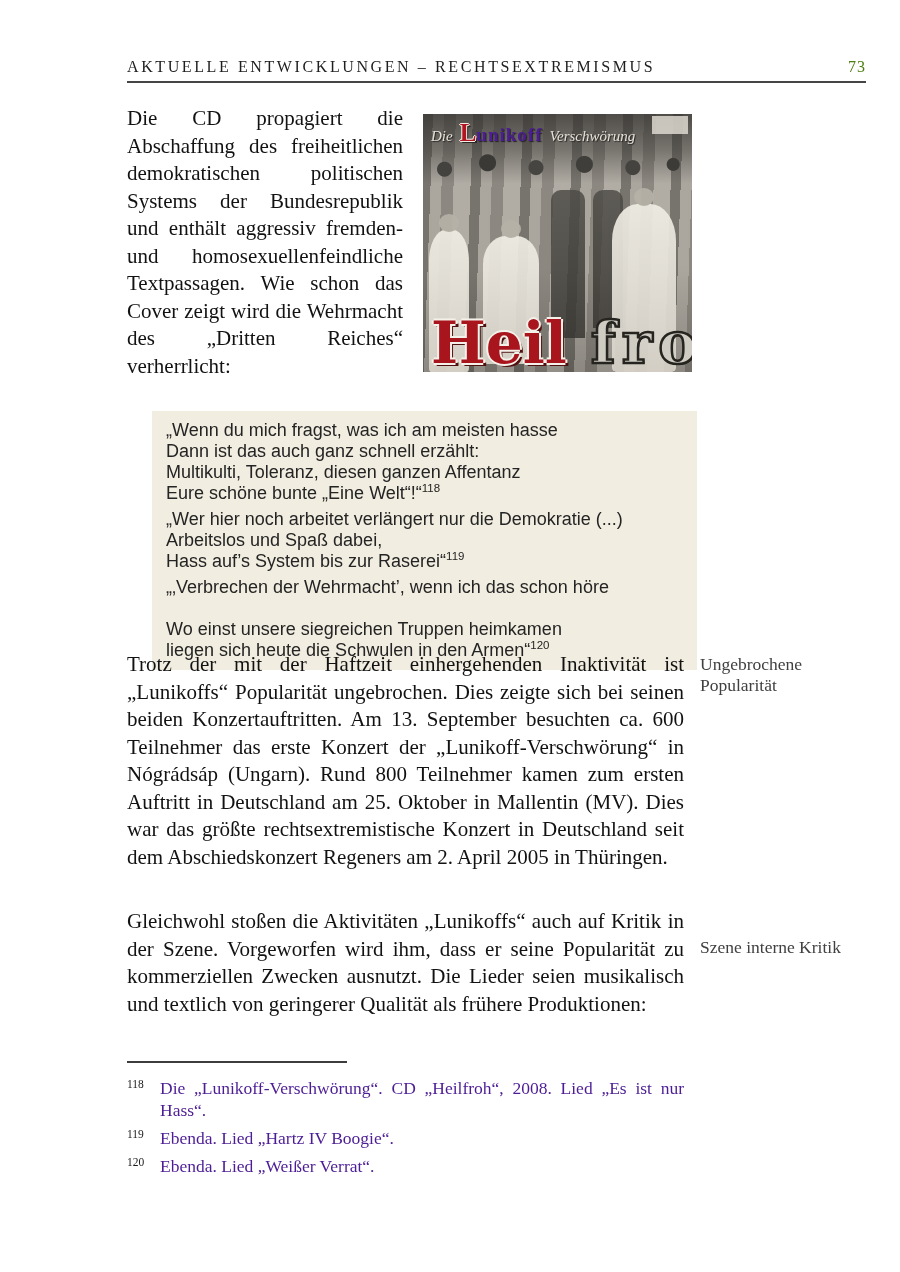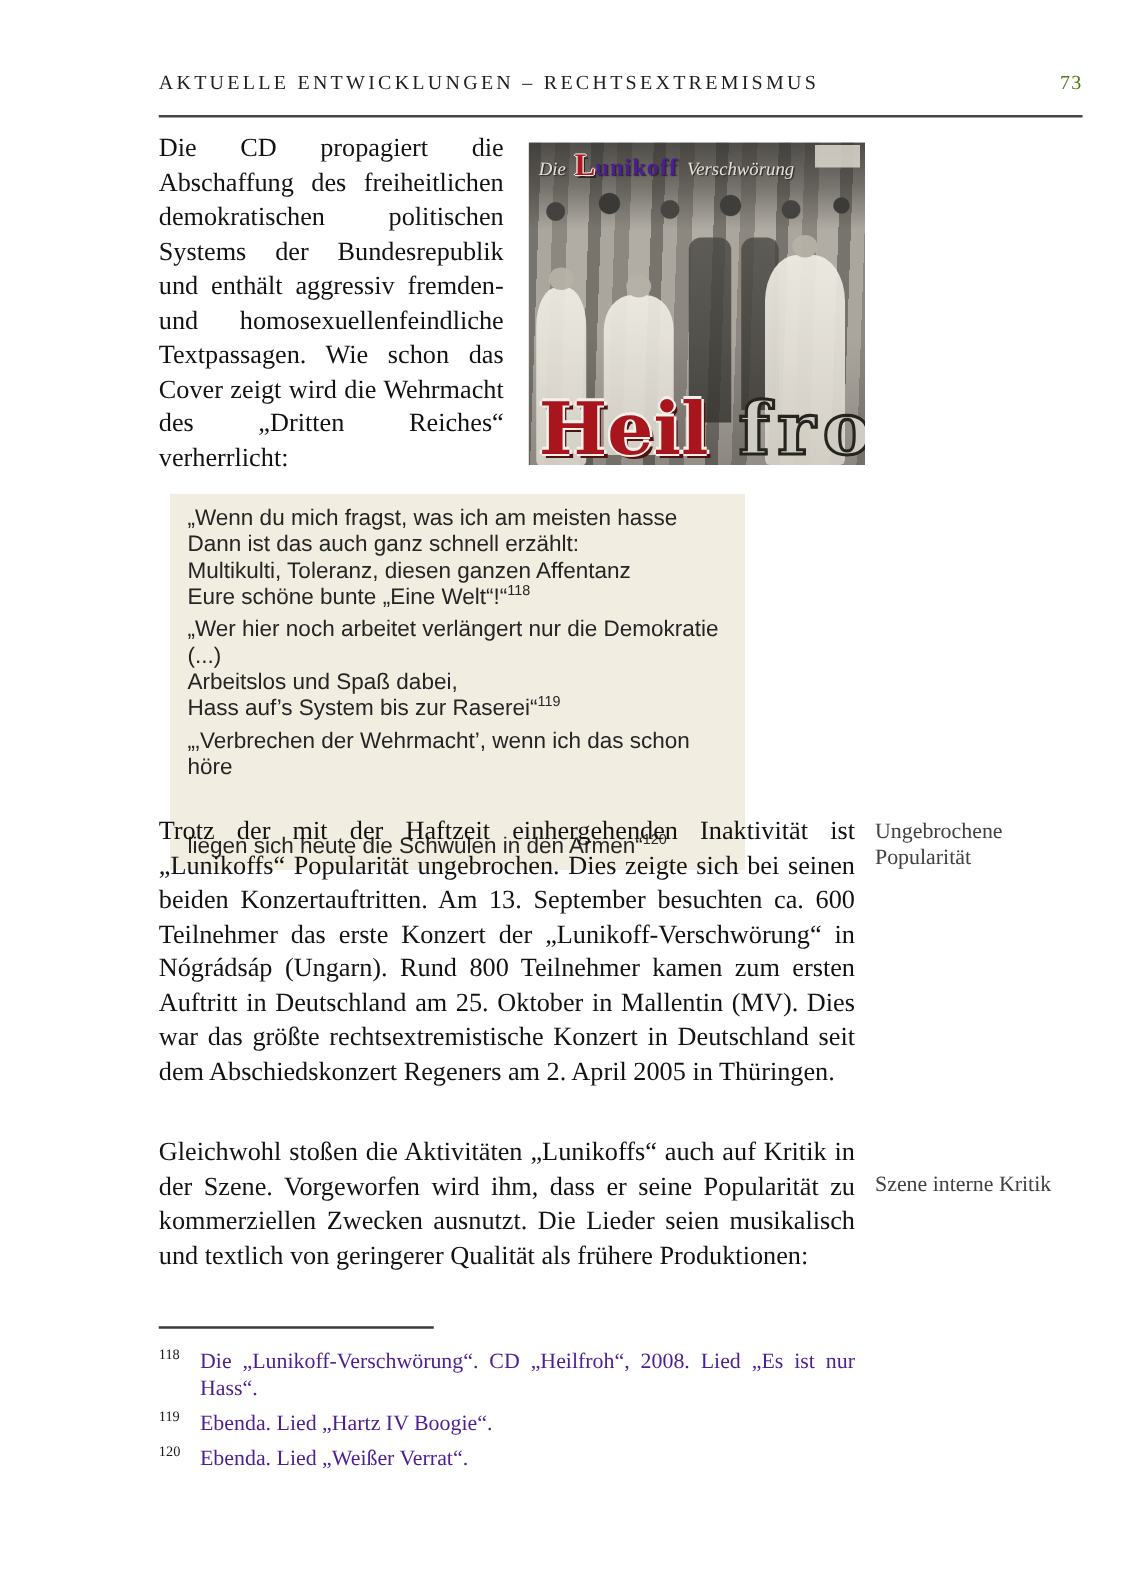--- a/index.html
+++ b/index.html
@@ -5,21 +5,21 @@
   html,body { margin:0; padding:0; background:#ffffff; }
   .page {
     position:relative; width:900px; height:1272px; background:#ffffff;
     font-family:"Liberation Serif", serif; color:#151515; overflow:hidden;
   }
 
   
   .running-head {
     position:absolute; left:127px; top:58px; width:739px;
     display:flex; justify-content:space-between; align-items:baseline;
-    border-bottom:2px solid #454545; padding-bottom:16px;
+    border-bottom:2px solid #454545; padding-bottom:5px;
   }
   .running-head .title { font-size:16px; letter-spacing:2.6px; color:#1e1e1e; }
   .running-head .pageno { font-size:16px; letter-spacing:1px; color:#4d7c0f; }
 
   
   .body-text {
     font-size:21px; line-height:27.5px; text-align:justify; color:#121212; margin:0;
   }
   .intro-row { position:absolute; left:127px; top:105px; width:565px; }
   .intro-text { width:276px; }
@@ -67,22 +67,22 @@
   .cover-title { position:absolute; left:8px; bottom:0; z-index:3; display:flex;
     align-items:baseline; gap:24px; line-height:1; }
   .word-heil { font-size:58px; font-weight:bold; color:#a8151d; font-family:"DejaVu Serif", serif;
     text-shadow:-2px 0 #f4f1ea, 2px 0 #f4f1ea, 0 -2px #f4f1ea, 0 2px #f4f1ea, 3px 3px 0 #50100f; }
   .word-froh { font-size:58px; font-weight:bold; color:#cfccc4; letter-spacing:6px;
     font-family:"DejaVu Serif", serif; -webkit-text-stroke:2.5px #26241f;
     text-shadow:1px 1px 0 #26241f; }
 
   
   .lyrics-box {
-    position:absolute; left:136px; top:395px; width:460px; box-sizing:border-box;
-    margin:0; padding:9px 14px 9px 14px; background:#f1ede0;
+    position:absolute; left:136px; top:395px; width:545px; box-sizing:border-box;
+    margin:16px; padding:9px 14px 9px 14px; background:#f1ede0;
     font-family:"Liberation Sans", sans-serif; font-size:18px; line-height:21px; color:#242424;
   }
   .stanza { margin:0 0 5px 0; }
   .stanza:last-child { margin-bottom:0; }
   .stanza sup { font-size:11.5px; line-height:0; }
 
   .para2 { position:absolute; left:127px; top:651px; width:557px; }
   .para3 { position:absolute; left:127px; top:908px; width:557px; }
 
   .margin-note {
@@ -129,21 +129,21 @@
       <div class="cover-title">
         <span class="word-heil">Heil</span>
         <span class="word-froh">froh</span>
       </div>
     </figure>
   </section>
 
   <blockquote class="lyrics-box">
       <p class="stanza"><span>„Wenn du mich fragst, was ich am meisten hasse</span><br><span>Dann ist das auch ganz schnell erzählt:</span><br><span>Multikulti, Toleranz, diesen ganzen Affentanz</span><br><span>Eure schöne bunte „Eine Welt“!“</span><sup>118</sup></p>
       <p class="stanza"><span>„Wer hier noch arbeitet verlängert nur die Demokratie (...)</span><br><span>Arbeitslos und Spaß dabei,</span><br><span>Hass auf’s System bis zur Raserei“</span><sup>119</sup></p>
-      <p class="stanza"><span>„‚Verbrechen der Wehrmacht’, wenn ich das schon höre</span><br><br><br><span>liegen sich heute die Schwulen in den Armen“</span><sup>120</sup></p>
+      <p class="stanza"><span>„‚Verbrechen der Wehrmacht’, wenn ich das schon höre</span><br><br><span>Wo einst unsere siegreichen Truppen heimkamen</span><br><span>liegen sich heute die Schwulen in den Armen“</span><sup>120</sup></p>
     </blockquote>
 
   <p class="body-text para2">Trotz der mit der Haftzeit einhergehenden Inaktivität ist „Lunikoffs“ Popularität ungebrochen. Dies zeigte sich bei seinen beiden Konzertauftritten. Am 13. September besuchten ca. 600 Teilnehmer das erste Konzert der „Lunikoff-Verschwörung“ in Nógrádsáp (Ungarn). Rund 800 Teilnehmer kamen zum ersten Auftritt in Deutschland am 25. Oktober in Mallentin (MV). Dies war das größte rechtsextremistische Konzert in Deutschland seit dem Abschiedskonzert Regeners am 2. April 2005 in Thüringen.</p>
   <aside class="margin-note note1">Ungebrochene Popularität</aside>
 
   <p class="body-text para3">Gleichwohl stoßen die Aktivitäten „Lunikoffs“ auch auf Kritik in der Szene. Vorgeworfen wird ihm, dass er seine Popularität zu kommerziellen Zwecken ausnutzt. Die Lieder seien musikalisch und textlich von geringerer Qualität als frühere Produktionen:</p>
   <aside class="margin-note note2">Szene interne Kritik</aside>
 
   <section class="footnotes">
     <div class="fn-rule"></div>

